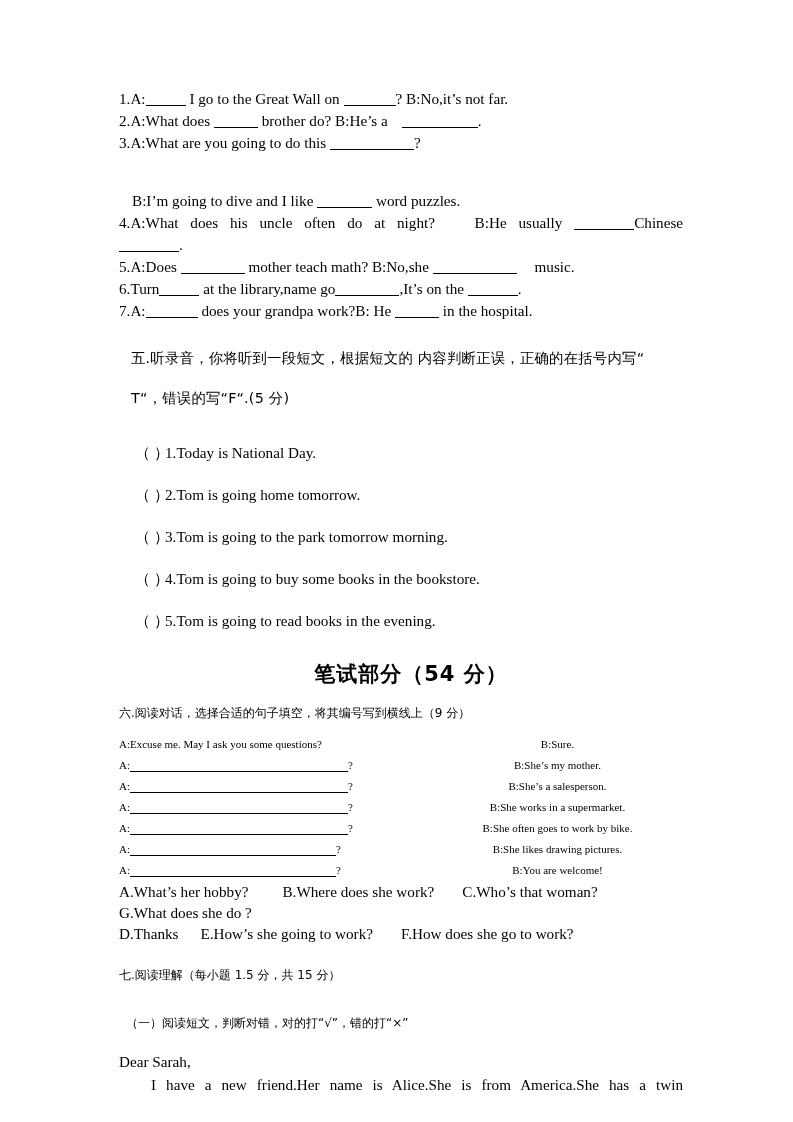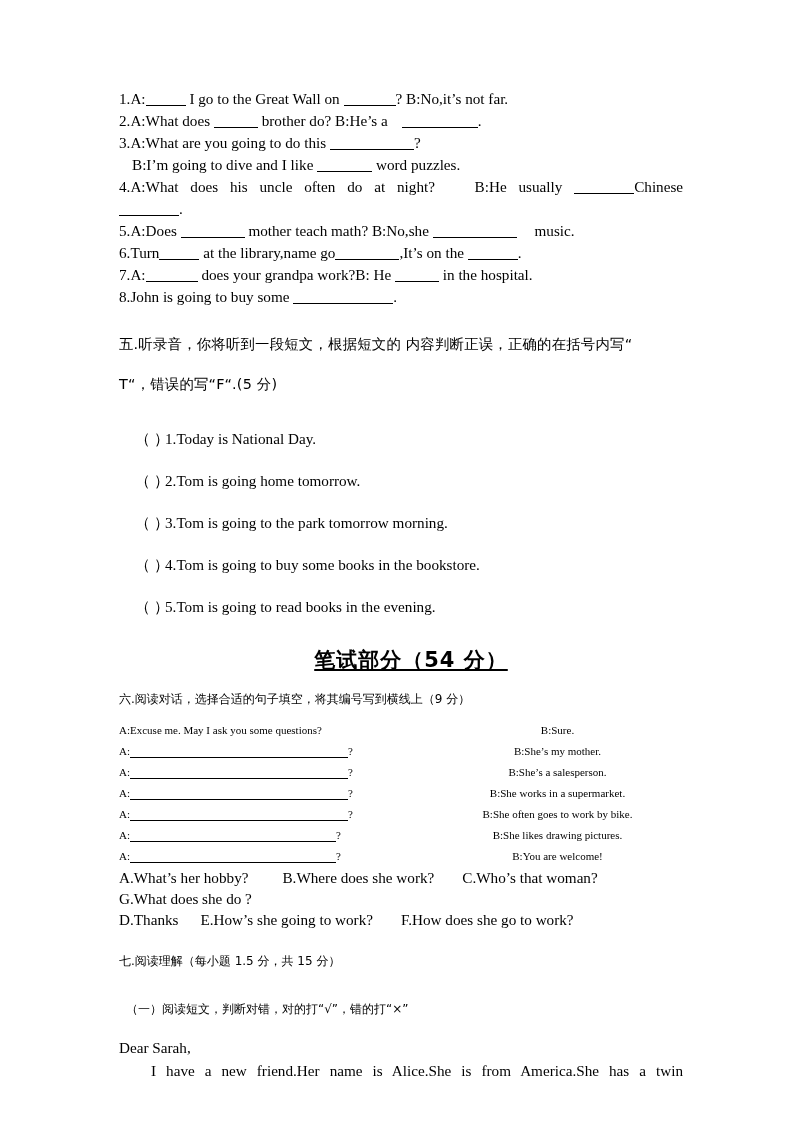--- a/index.html
+++ b/index.html
@@ -33,21 +33,21 @@
     font-size: 15.2px;
     line-height: 22px;
     white-space: nowrap;
   }
   .ln-just {
     font-size: 15.2px;
     line-height: 22px;
     text-align: justify;
     text-align-last: justify;
   }
-  .indent-sm { padding-left: 13px; }
+  .indent-sm { padding-left: 13px; margin-top: 36px; }
 
   
   .bl {
     display: inline-block;
     border-bottom: 1px solid #000;
     vertical-align: -2px;
     height: 13px;
   }
   .w40 { width: 40px; }
   .w44 { width: 44px; }
@@ -59,20 +59,21 @@
   .w76 { width: 76px; }
   .w84 { width: 84px; }
   .w100 { width: 100px; }
 
   
   .cn {
     font-family: "DejaVu Sans", "Liberation Sans", sans-serif;
     font-size: 14.4px;
     line-height: 40px;
     letter-spacing: 0.2px;
+    margin-left: 12px;
   }
   .cn-tight {
     font-family: "DejaVu Sans", "Liberation Sans", sans-serif;
     font-size: 12px;
     line-height: 22px;
   }
 
   
   .tf-list {
     margin-top: 14px;
@@ -91,21 +92,20 @@
   
   .big-heading {
     font-family: "DejaVu Sans", "Liberation Sans", sans-serif;
     font-size: 21px;
     font-weight: bold;
     text-align: center;
     margin-top: 18px;
     margin-bottom: 6px;
     padding-left: 20px;
     letter-spacing: 1px;
-    text-decoration: underline;
   }
 
   
   .dlg {
     margin-top: 10px;
   }
   .dlg-row {
     display: flex;
     font-size: 11px;
     line-height: 21px;
@@ -198,23 +198,20 @@
       </div>
 
       <div class="ln">
         <span>6.Turn</span><span class="bl w40"></span><span> at the library,name go</span><span class="bl w64"></span><span>,It’s on the </span><span class="bl w50"></span><span>.</span>
       </div>
 
       <div class="ln">
         <span>7.A:</span><span class="bl w52"></span><span> does your grandpa work?B: He </span><span class="bl w44"></span><span> in the hospital.</span>
       </div>
 
-      <div class="ln">
-        <span>8.John is going to buy some </span><span class="bl w100"></span><span>.</span>
-      </div>
     </div>
 
     <div class="spacer-16"></div>
 
     <div class="cn">
       <div>五.听录音，你将听到一段短文，根据短文的 内容判断正误，正确的在括号内写“</div>
       <div>T“，错误的写“F“.(5 分)</div>
     </div>
 
     <div class="tf-list">

